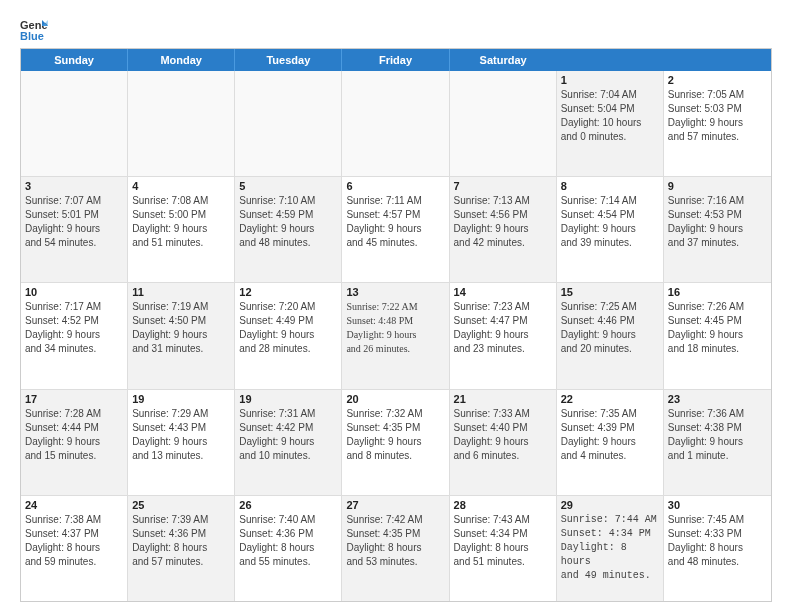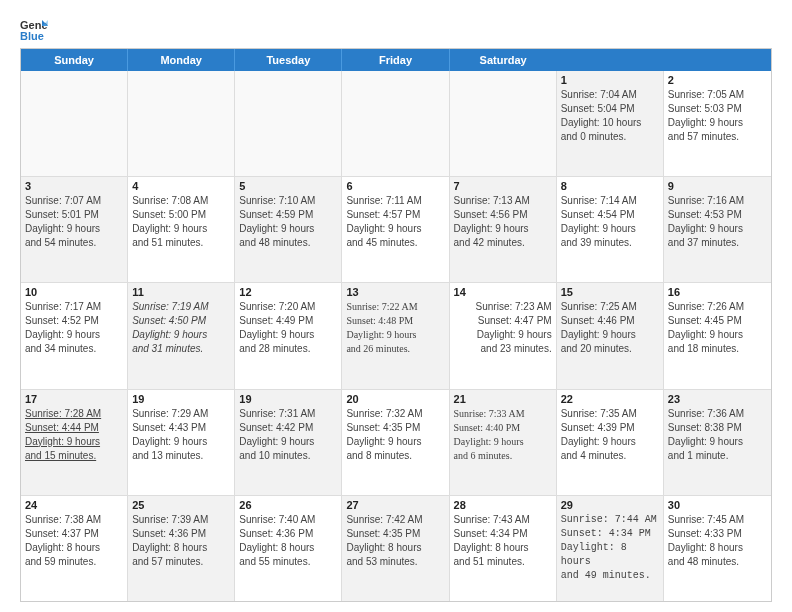--- a/index.html
+++ b/index.html
@@ -206,42 +206,42 @@
         <div class="cal-row">
           <div class="cal-cell">
             <div class="day-num">10</div>
             <div class="day-detail" style="white-space: pre-line;">Sunrise: 7:17 AM
 Sunset: 4:52 PM
 Daylight: 9 hours
 and 34 minutes.</div>
           </div>
           <div class="cal-cell shaded">
             <div class="day-num">11</div>
-            <div class="day-detail" style="white-space: pre-line; font-style: italic;">Sunrise: 7:19 AM
+            <div class="day-detail" style="white-space: pre-line;">Sunrise: 7:19 AM
 Sunset: 4:50 PM
 Daylight: 9 hours
 and 31 minutes.</div>
           </div>
           <div class="cal-cell">
             <div class="day-num">12</div>
             <div class="day-detail" style="white-space: pre-line;">Sunrise: 7:20 AM
 Sunset: 4:49 PM
 Daylight: 9 hours
 and 28 minutes.</div>
           </div>
           <div class="cal-cell shaded">
             <div class="day-num">13</div>
             <div class="day-detail" style="white-space: pre-line; font-family: Liberation Serif, serif;">Sunrise: 7:22 AM
 Sunset: 4:48 PM
 Daylight: 9 hours
 and 26 minutes.</div>
           </div>
           <div class="cal-cell">
             <div class="day-num">14</div>
-            <div class="day-detail" style="white-space: pre-line; text-align: right;">Sunrise: 7:23 AM
+            <div class="day-detail" style="white-space: pre-line;">Sunrise: 7:23 AM
 Sunset: 4:47 PM
 Daylight: 9 hours
 and 23 minutes.</div>
           </div>
           <div class="cal-cell shaded">
             <div class="day-num">15</div>
             <div class="day-detail" style="white-space: pre-line;">Sunrise: 7:25 AM
 Sunset: 4:46 PM
 Daylight: 9 hours
 and 20 minutes.</div>
@@ -250,21 +250,21 @@
             <div class="day-num">16</div>
             <div class="day-detail" style="white-space: pre-line;">Sunrise: 7:26 AM
 Sunset: 4:45 PM
 Daylight: 9 hours
 and 18 minutes.</div>
           </div>
         </div>
         <div class="cal-row">
           <div class="cal-cell shaded">
             <div class="day-num">17</div>
-            <div class="day-detail" style="white-space: pre-line; text-decoration: underline;">Sunrise: 7:28 AM
+            <div class="day-detail" style="white-space: pre-line;">Sunrise: 7:28 AM
 Sunset: 4:44 PM
 Daylight: 9 hours
 and 15 minutes.</div>
           </div>
           <div class="cal-cell">
             <div class="day-num">19</div>
             <div class="day-detail" style="white-space: pre-line;">Sunrise: 7:29 AM
 Sunset: 4:43 PM
 Daylight: 9 hours
 and 13 minutes.</div>
@@ -278,36 +278,36 @@
           </div>
           <div class="cal-cell">
             <div class="day-num">20</div>
             <div class="day-detail" style="white-space: pre-line;">Sunrise: 7:32 AM
 Sunset: 4:35 PM
 Daylight: 9 hours
 and 8 minutes.</div>
           </div>
           <div class="cal-cell shaded">
             <div class="day-num">21</div>
-            <div class="day-detail" style="white-space: pre-line; font-family: Liberation Serif, serif;">Sunrise: 7:33 AM
+            <div class="day-detail" style="white-space: pre-line;">Sunrise: 7:33 AM
 Sunset: 4:40 PM
 Daylight: 9 hours
 and 6 minutes.</div>
           </div>
           <div class="cal-cell">
             <div class="day-num">22</div>
             <div class="day-detail" style="white-space: pre-line;">Sunrise: 7:35 AM
 Sunset: 4:39 PM
 Daylight: 9 hours
 and 4 minutes.</div>
           </div>
           <div class="cal-cell shaded">
             <div class="day-num">23</div>
             <div class="day-detail" style="white-space: pre-line;">Sunrise: 7:36 AM
-Sunset: 8:38 PM
+Sunset: 4:38 PM
 Daylight: 9 hours
 and 1 minute.</div>
           </div>
         </div>
         <div class="cal-row">
           <div class="cal-cell">
             <div class="day-num">24</div>
             <div class="day-detail" style="white-space: pre-line;">Sunrise: 7:38 AM
 Sunset: 4:37 PM
 Daylight: 8 hours

